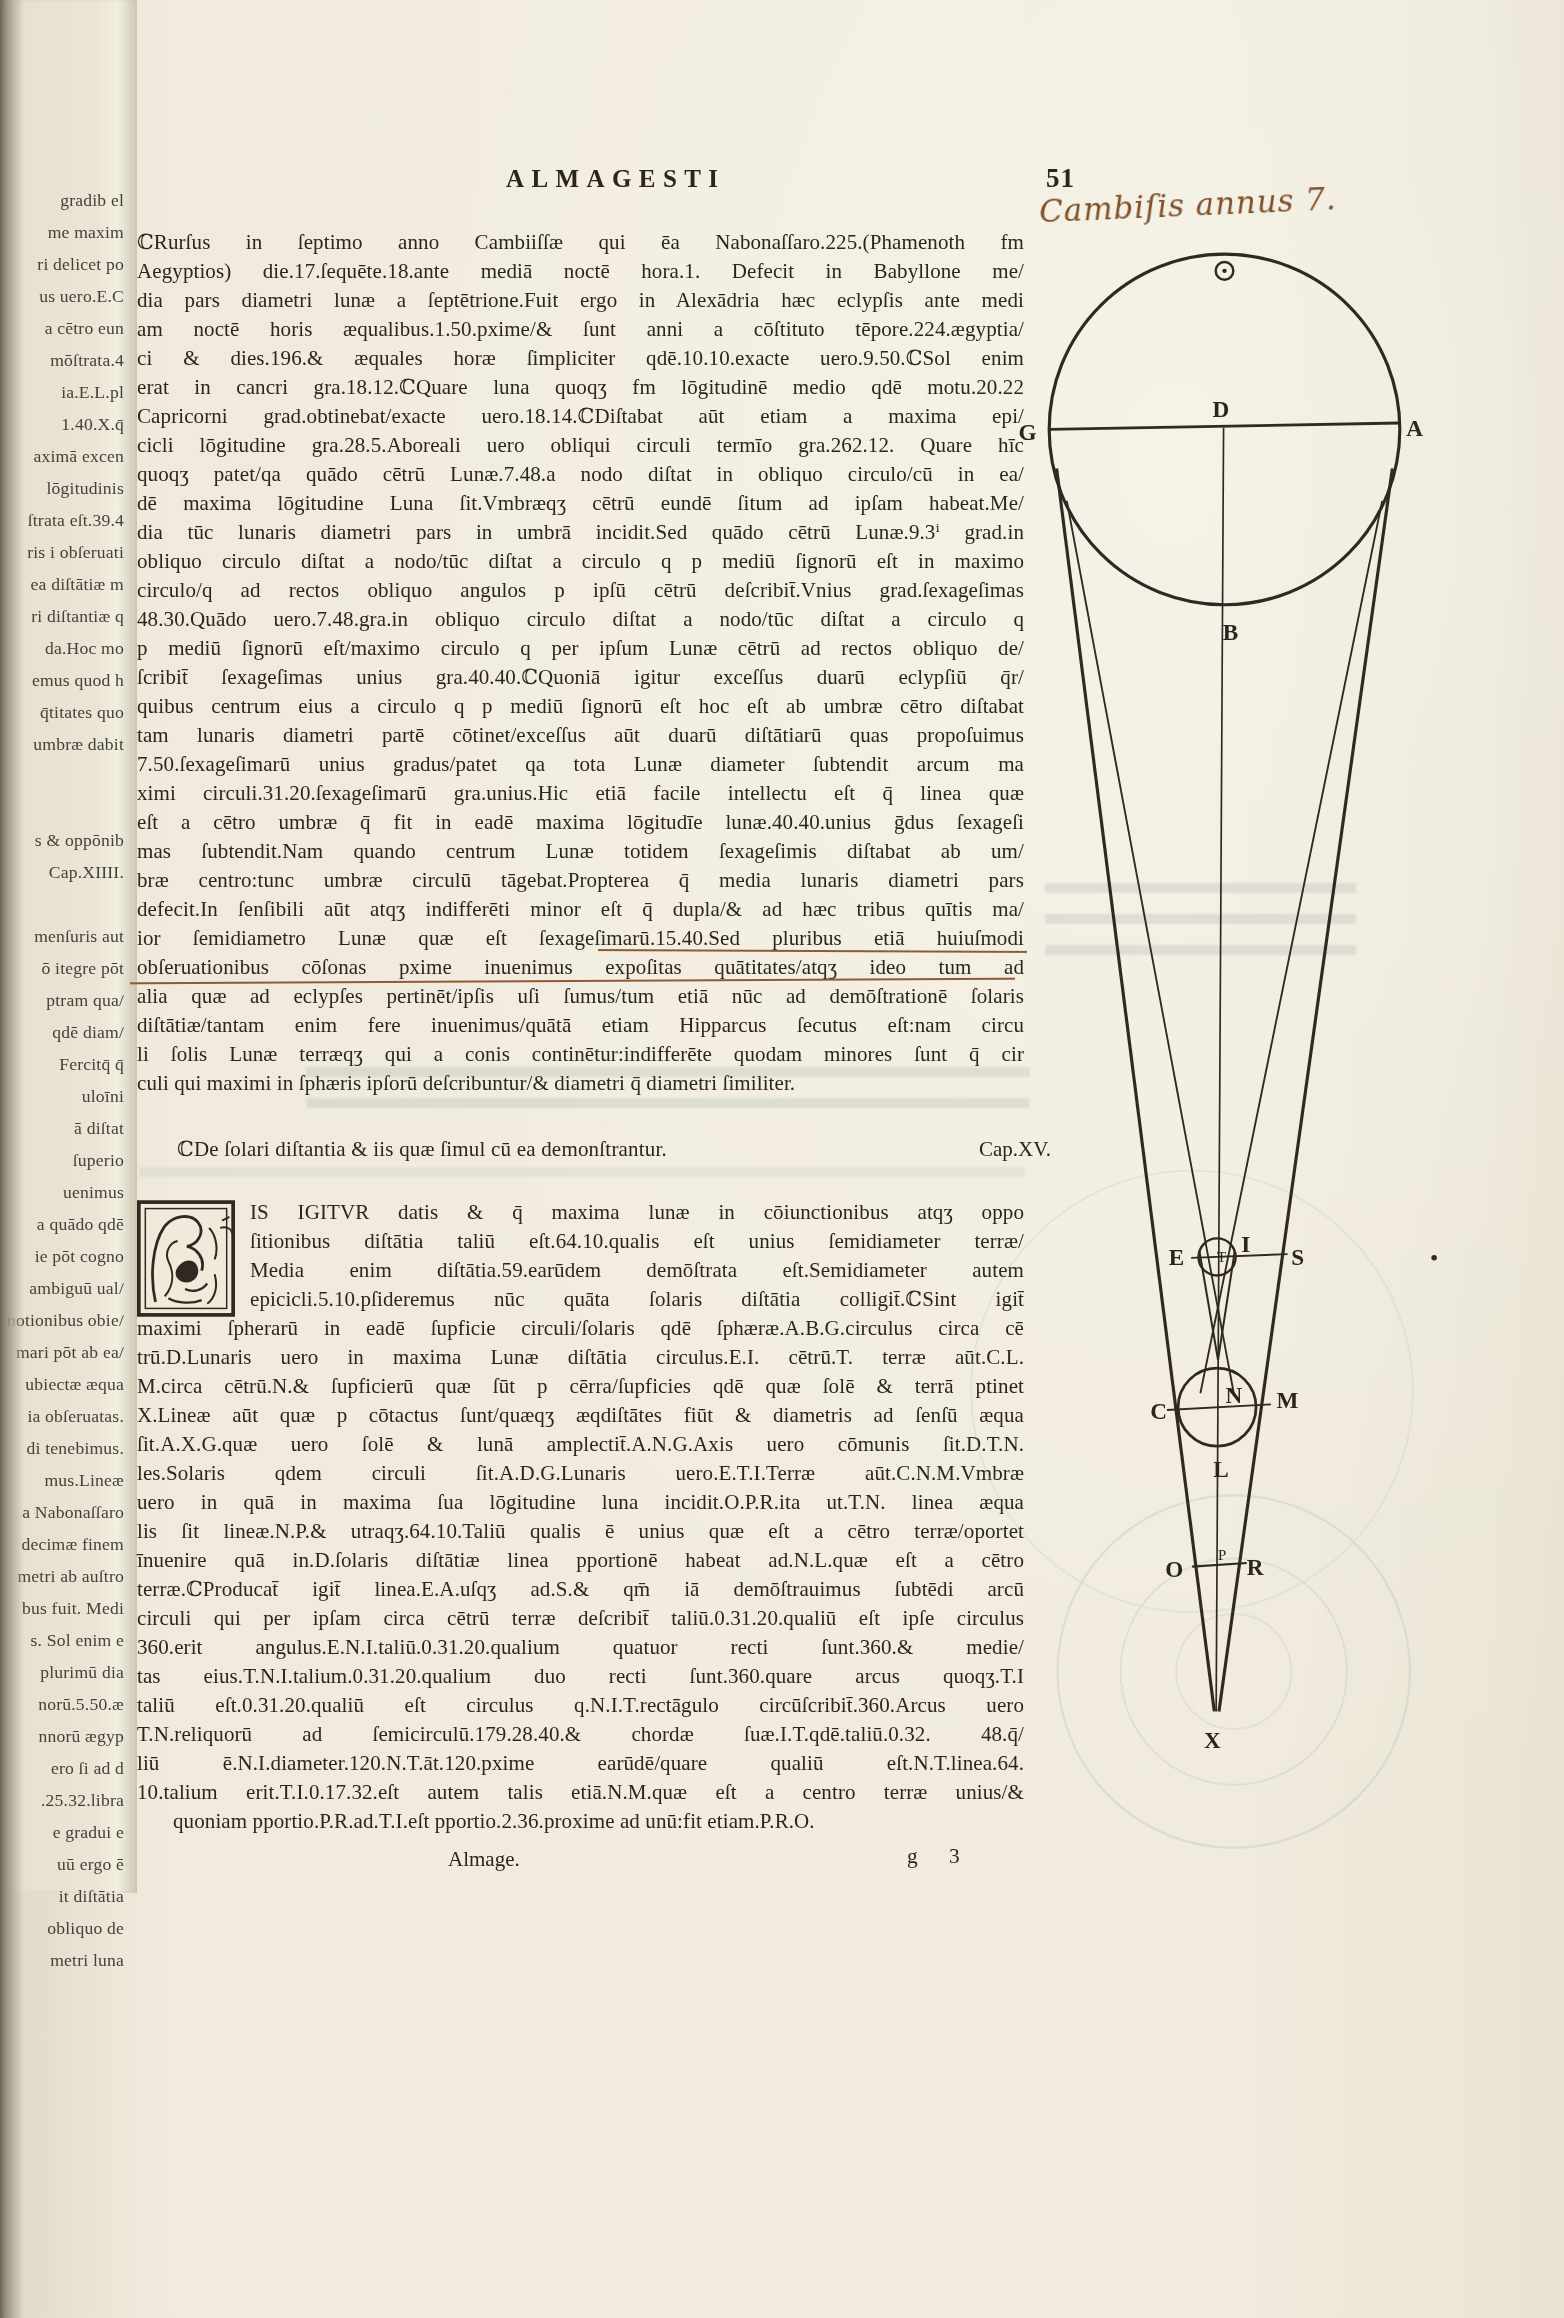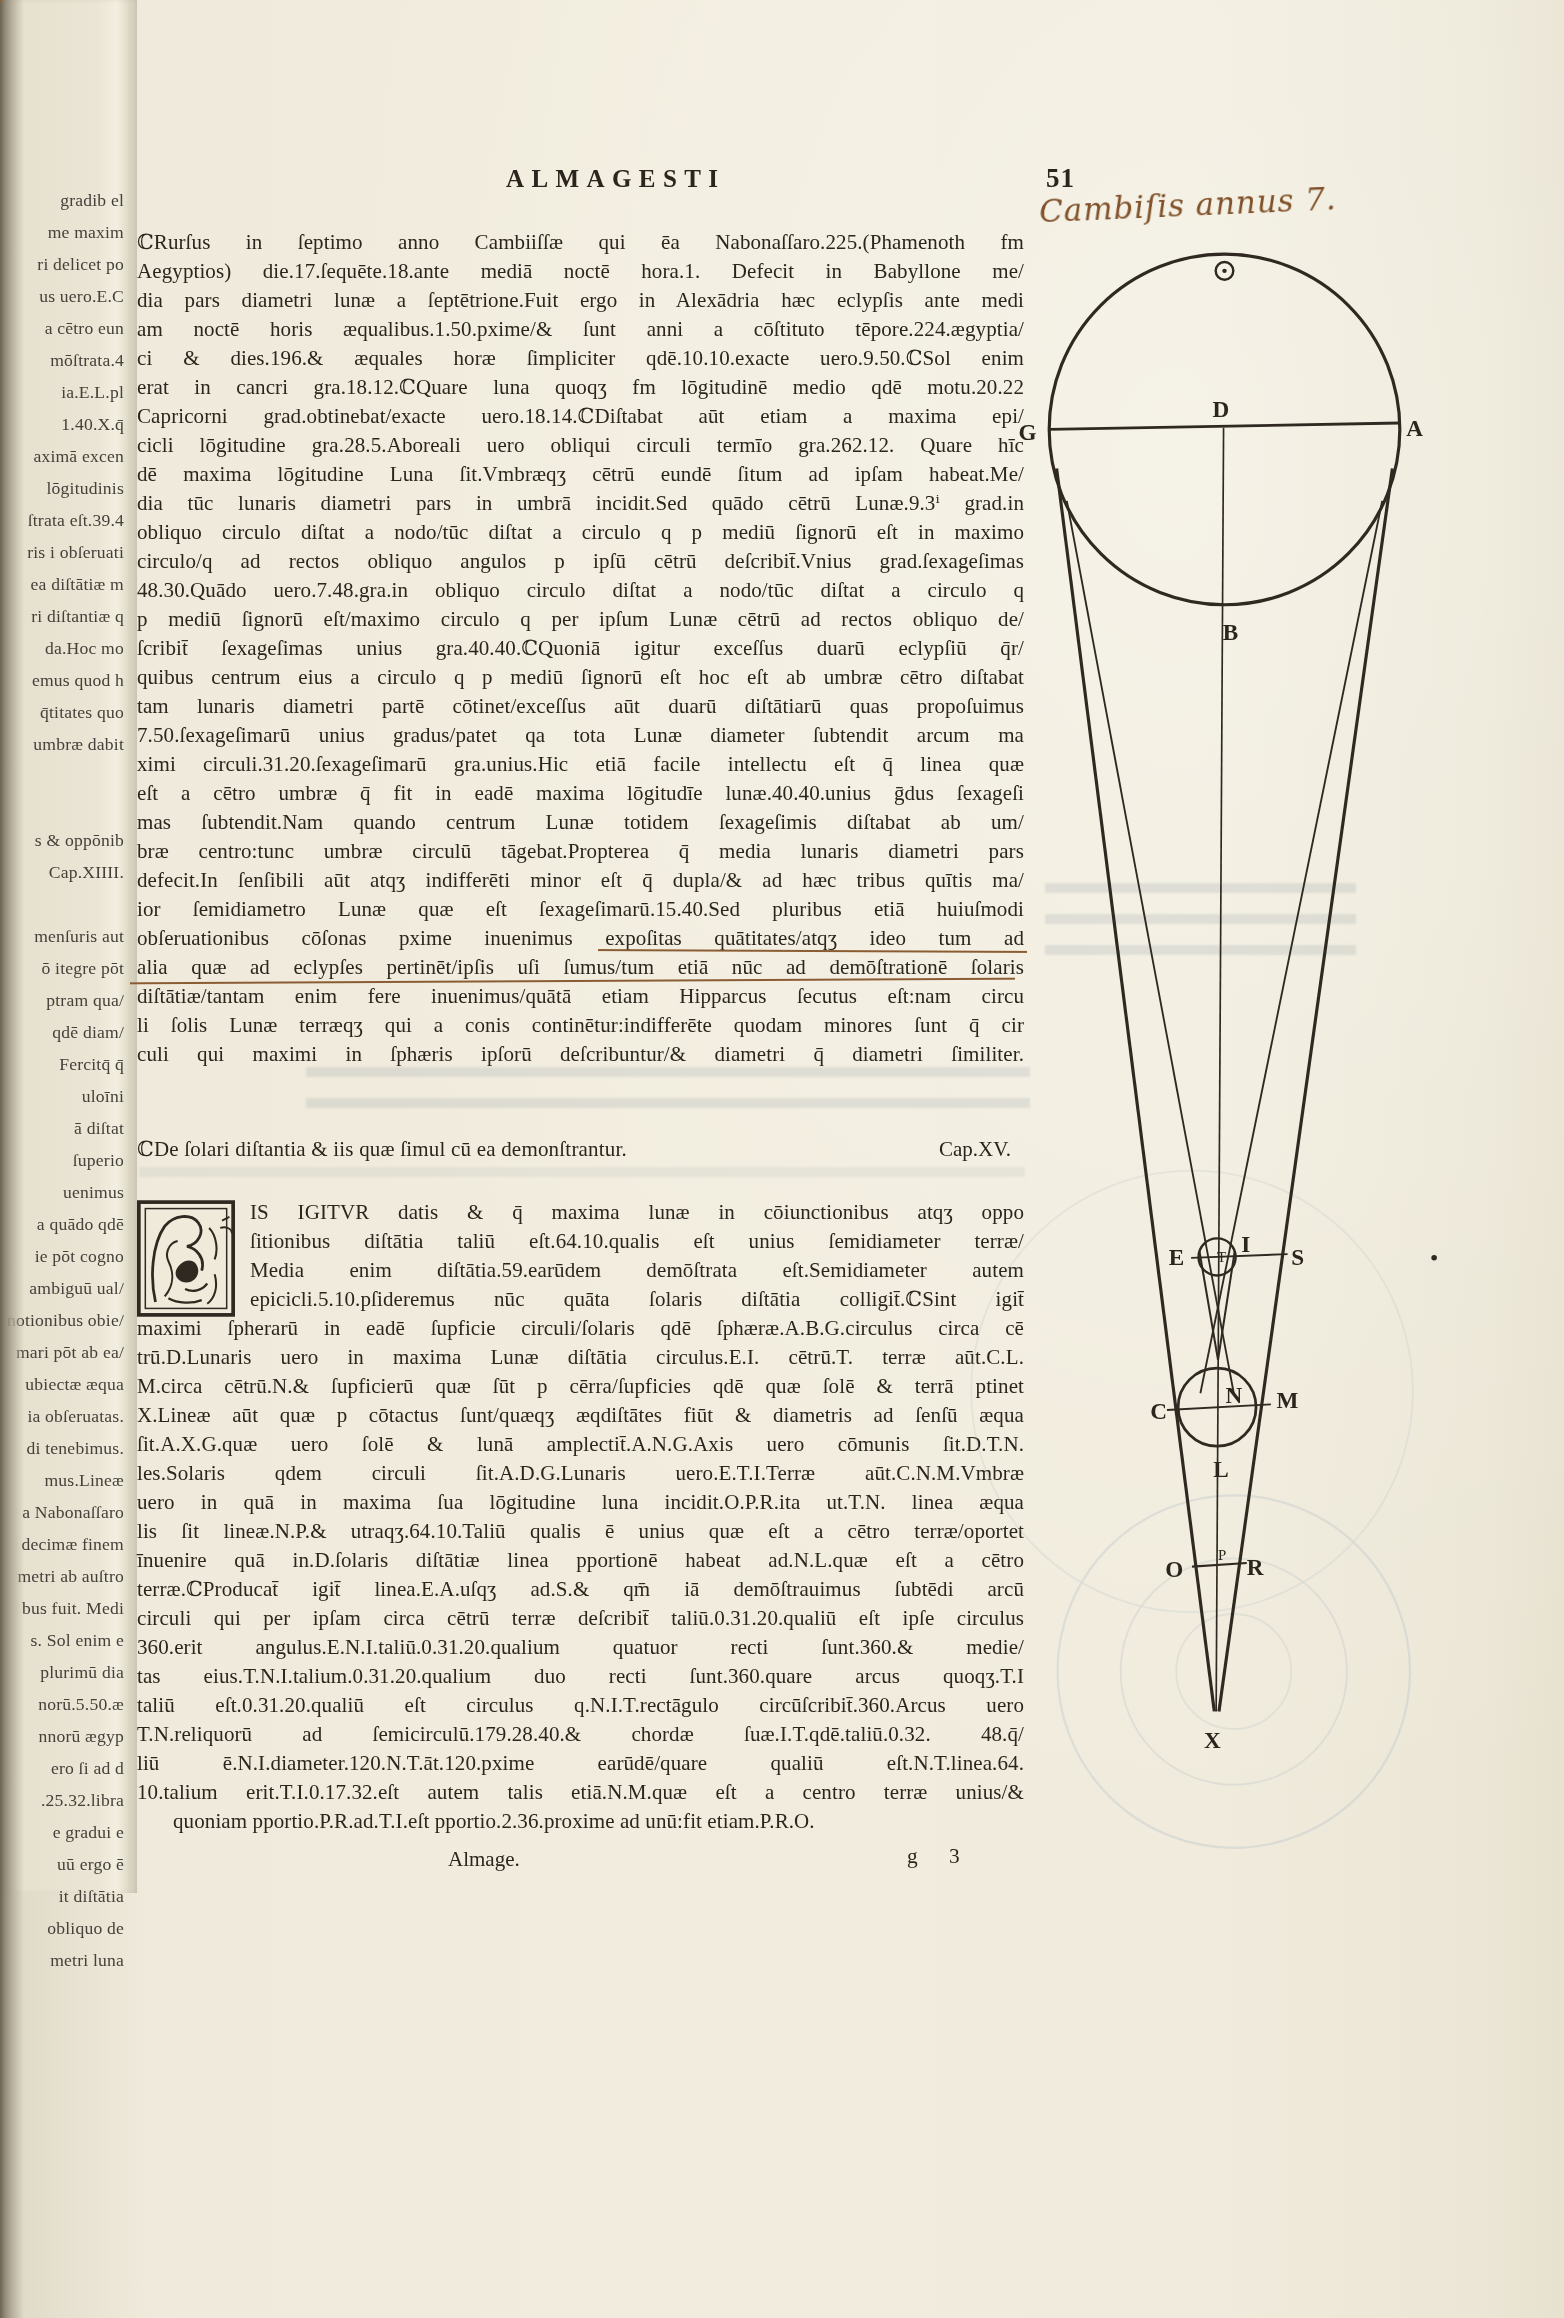--- a/index.html
+++ b/index.html
@@ -41,21 +41,21 @@
     text-align:justify;text-align-last:justify;letter-spacing:0.1px;}
   .para1{top:228px;}
   .para1 .row{position:relative;}
   
   .para1 .row:nth-child(25)::after{content:"";position:absolute;left:52%;right:-3.7px;bottom:0.9px;height:2.2px;
     background:#8a5c33;transform:rotate(.25deg);filter:blur(0.3px);}
   .para1 .row:nth-child(26)::after{content:"";position:absolute;left:-7.4px;right:9.3px;bottom:0;height:2.4px;
     background:#8a5c33;transform:rotate(-.3deg);filter:blur(0.3px);}
   .para1 .row:nth-child(30){text-align-last:left;}
 
-  .chapterline{top:1137px;display:flex;justify-content:space-between;font-size:21px;}
+  .chapterline{top:1137px;display:flex;justify-content:space-between;font-size:21px;padding-left:40px;}
   .chapterline .ct{letter-spacing:0.2px;}
   .chapterline .cn{margin-right:13px;}
 
   .para2{top:1198px;}
   .para2 .row:nth-child(-n+4){margin-left:113px;}
   .para2 .row:nth-child(22){text-align-last:left;padding-left:36px;}
 
   
   .dropcap{position:absolute;left:137px;top:1200px;width:98px;height:117px;}
 
@@ -149,20 +149,21 @@
 
   <div class="textcol para para1">
       <div class="row">ℂRurſus in ſeptimo anno Cambiiſſæ qui ēa Nabonaſſaro.225.(Phamenoth fm</div>
       <div class="row">Aegyptios) die.17.ſequēte.18.ante mediā noctē hora.1. Defecit in Babyllone me/</div>
       <div class="row">dia pars diametri lunæ a ſeptētrione.Fuit ergo in Alexādria hæc eclypſis ante medi</div>
       <div class="row">am noctē horis æqualibus.1.50.pxime/&amp; ſunt anni a cōſtituto tēpore.224.ægyptia/</div>
       <div class="row">ci &amp; dies.196.&amp; æquales horæ ſimpliciter qdē.10.10.exacte uero.9.50.ℂSol enim</div>
       <div class="row">erat in cancri gra.18.12.ℂQuare luna quoqʒ fm lōgitudinē medio qdē motu.20.22</div>
       <div class="row">Capricorni grad.obtinebat/exacte uero.18.14.ℂDiſtabat aūt etiam a maxima epi/</div>
       <div class="row">cicli lōgitudine gra.28.5.Aboreali uero obliqui circuli termīo gra.262.12. Quare hīc</div>
+      <div class="row">quoqʒ patet/qa quādo cētrū Lunæ.7.48.a nodo diſtat in obliquo circulo/cū in ea/</div>
       <div class="row">dē maxima lōgitudine Luna ſit.Vmbræqʒ cētrū eundē ſitum ad ipſam habeat.Me/</div>
       <div class="row">dia tūc lunaris diametri pars in umbrā incidit.Sed quādo cētrū Lunæ.9.3ⁱ grad.in</div>
       <div class="row">obliquo circulo diſtat a nodo/tūc diſtat a circulo q p mediū ſignorū eſt in maximo</div>
       <div class="row">circulo/q ad rectos obliquo angulos p ipſū cētrū deſcribit̄.Vnius grad.ſexageſimas</div>
       <div class="row">48.30.Quādo uero.7.48.gra.in obliquo circulo diſtat a nodo/tūc diſtat a circulo q</div>
       <div class="row">p mediū ſignorū eſt/maximo circulo q per ipſum Lunæ cētrū ad rectos obliquo de/</div>
       <div class="row">ſcribit̄ ſexageſimas unius gra.40.40.ℂQuoniā igitur exceſſus duarū eclypſiū q̄r/</div>
       <div class="row">quibus centrum eius a circulo q p mediū ſignorū eſt hoc eſt ab umbræ cētro diſtabat</div>
       <div class="row">tam lunaris diametri partē cōtinet/exceſſus aūt duarū diſtātiarū quas propoſuimus</div>
       <div class="row">7.50.ſexageſimarū unius gradus/patet qa tota Lunæ diameter ſubtendit arcum ma</div>

